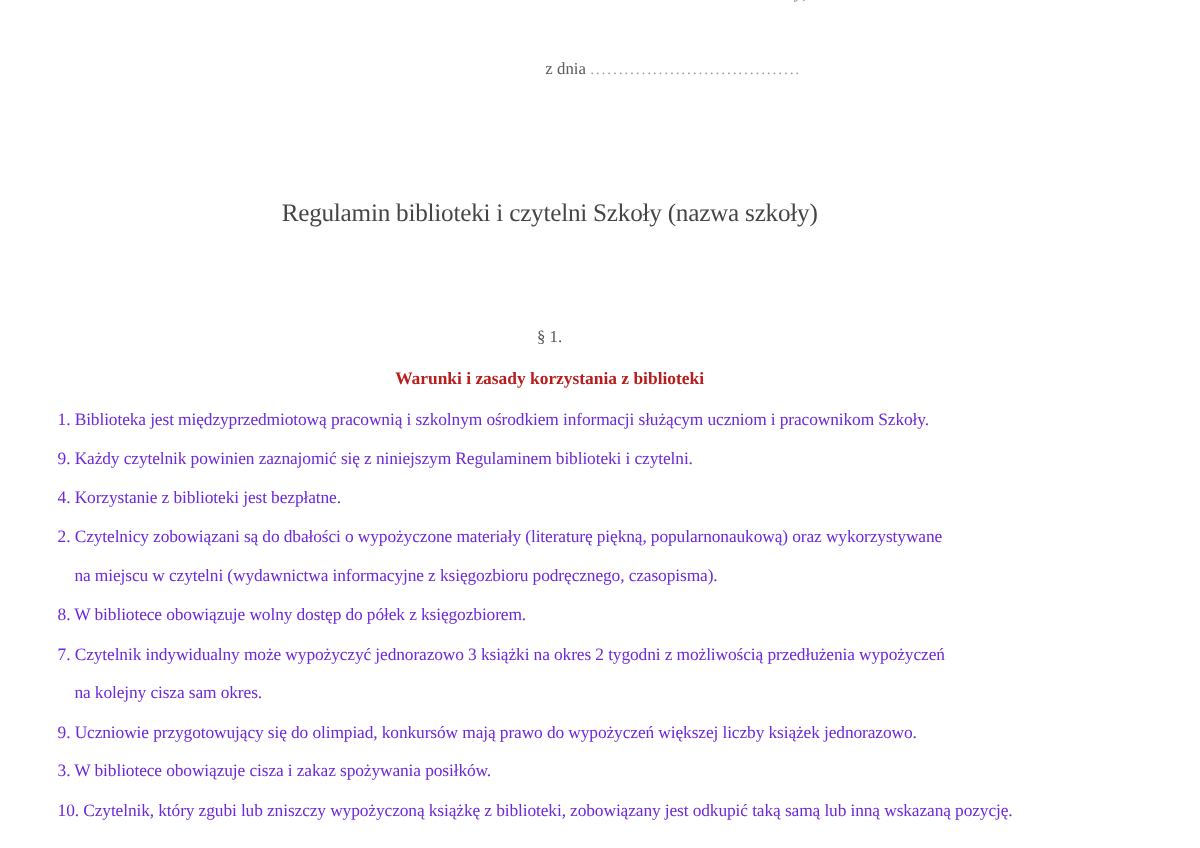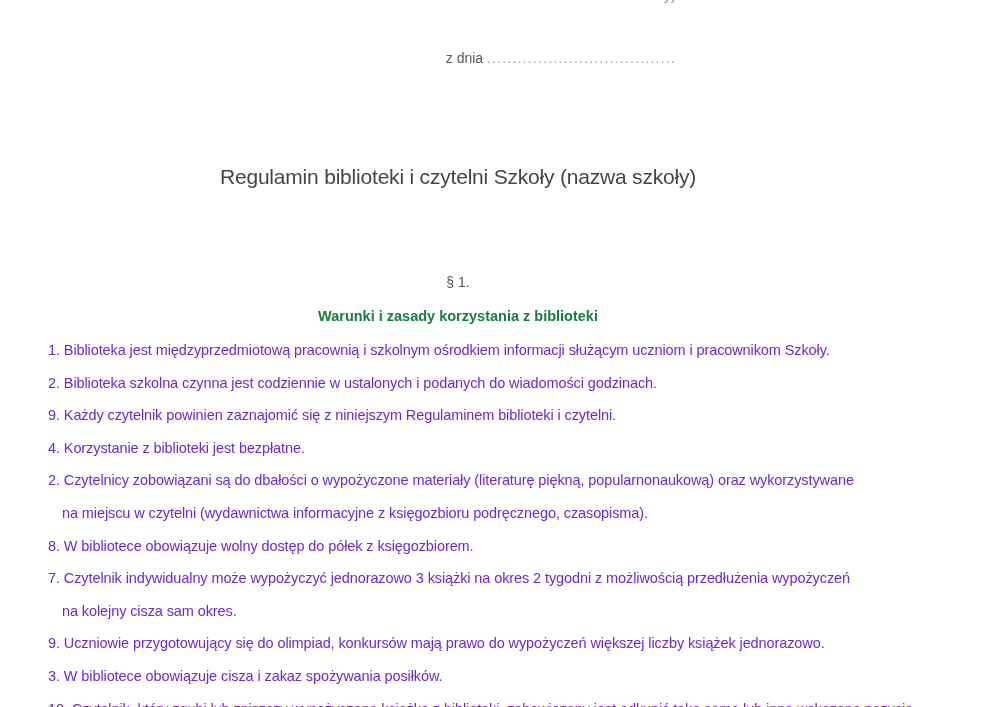--- a/index.html
+++ b/index.html
@@ -2,21 +2,21 @@
 <html><head>
 <meta charset="utf-8">
 <style>
   html, body { margin: 0; padding: 0; background: #ffffff; }
   .page {
     position: relative;
     width: 976px;
     height: 707px;
     background: #ffffff;
     overflow: hidden;
-    font-family: Liberation Sans, sans-serif;
+    font-family: Liberation Serif, serif;
     color: #4e4e4e;
   }
 
   
   .top-fragment {
     position: absolute;
     left: 632px;
     top: -13px;
     font-size: 14px;
     color: #8a8a8a;
@@ -66,21 +66,21 @@
     text-align: center;
   }
   .section-number {
     font-size: 14px;
     color: #555555;
     margin-bottom: 18px;
   }
   .section-heading {
     font-size: 14.5px;
     font-weight: 700;
-    color: #15803d;
+    color: #b91c1c;
     white-space: nowrap;
   }
 
   
   .doc-list {
     position: absolute;
     top: 334px;
     left: 48px;
     width: 940px;
   }
@@ -111,21 +111,20 @@
   </div>
 
   <div class="section-wrap">
     <div class="section-number">§ 1.</div>
     <div class="section-heading">Warunki i zasady korzystania z biblioteki</div>
   </div>
 
   <div class="doc-list">
 
   <div class="doc-line">1. Biblioteka jest międzyprzedmiotową pracownią i szkolnym ośrodkiem informacji służącym uczniom i pracownikom Szkoły.</div>
-      <div class="doc-line">2. Biblioteka szkolna czynna jest codziennie w ustalonych i podanych do wiadomości godzinach.</div>
       <div class="doc-line">9. Każdy czytelnik powinien zaznajomić się z niniejszym Regulaminem biblioteki i czytelni.</div>
       <div class="doc-line">4. Korzystanie z biblioteki jest bezpłatne.</div>
       <div class="doc-line">2. Czytelnicy zobowiązani są do dbałości o wypożyczone materiały (literaturę piękną, popularnonaukową) oraz wykorzystywane</div>
       <div class="doc-line cont">na miejscu w czytelni (wydawnictwa informacyjne z księgozbioru podręcznego, czasopisma).</div>
       <div class="doc-line">8. W bibliotece obowiązuje wolny dostęp do półek z księgozbiorem.</div>
       <div class="doc-line">7. Czytelnik indywidualny może wypożyczyć jednorazowo 3 książki na okres 2 tygodni z możliwością przedłużenia wypożyczeń</div>
       <div class="doc-line cont">na kolejny cisza sam okres.</div>
       <div class="doc-line">9. Uczniowie przygotowujący się do olimpiad, konkursów mają prawo do wypożyczeń większej liczby książek jednorazowo.</div>
       <div class="doc-line">3. W bibliotece obowiązuje cisza i zakaz spożywania posiłków.</div>
       <div class="doc-line clipped">10. Czytelnik, który zgubi lub zniszczy wypożyczoną książkę z biblioteki, zobowiązany jest odkupić taką samą lub inną wskazaną pozycję.</div>

